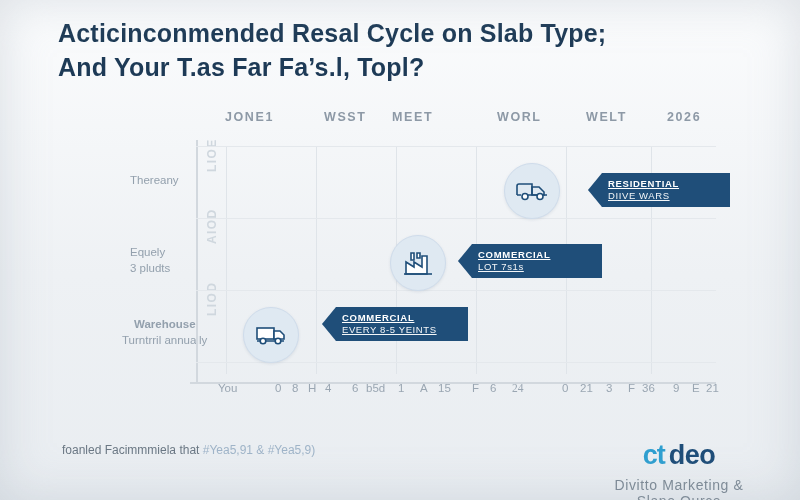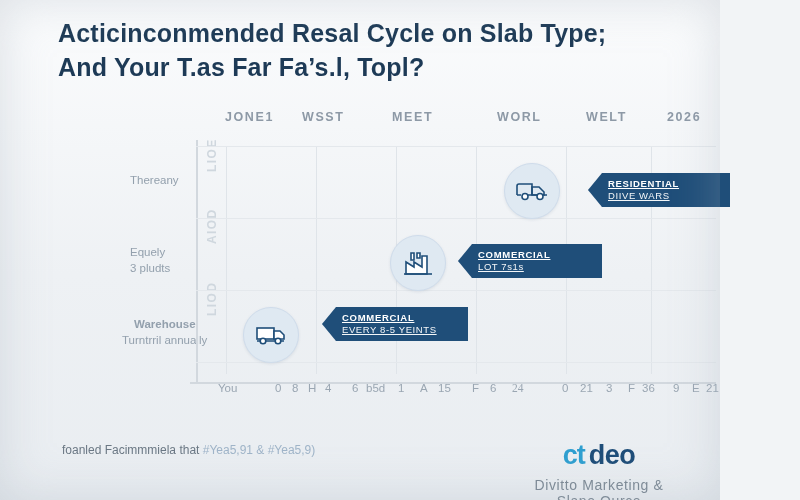--- a/index.html
+++ b/index.html
@@ -8,21 +8,21 @@
   }
   body {
     width: 800px;
     height: 500px;
     overflow: hidden;
     background: #f2f4f6;
     font-family: "Liberation Sans", sans-serif;
   }
   .page {
     position: relative;
-    width: 720px;
+    width: 800px;
     height: 500px;
     background: linear-gradient(180deg, #fbfcfd 0%, #eef1f4 55%, #e9edf1 100%);
     box-sizing: border-box;
   }
   
   .page::after {
     content: "";
     position: absolute;
     inset: 0;
     pointer-events: none;
@@ -216,21 +216,21 @@
 <body>
 
 <div class="page">
 
   <div class="title-block">
     <div class="title-line">Acticinconmended Resal Cycle on Slab Type;</div>
     <div class="title-line">And Your T.as Far Fa’s.l, Topl?</div>
   </div>
 
   <div class="col-head" style="left:225px;">JONE1</div>
-  <div class="col-head" style="left:302px;">WSST</div>
+  <div class="col-head" style="left:324px;">WSST</div>
   <div class="col-head" style="left:392px;">MEET</div>
   <div class="col-head" style="left:497px;">WORL</div>
   <div class="col-head" style="left:586px;">WELT</div>
   <div class="col-head" style="left:667px;">2026</div>
 
   <div class="row-label" style="left:130px; top:173px;">Thereany</div>
 
   <div class="row-label" style="left:130px; top:245px;">Equely</div>
   <div class="row-label" style="left:130px; top:261px;">3 pludts</div>
 

